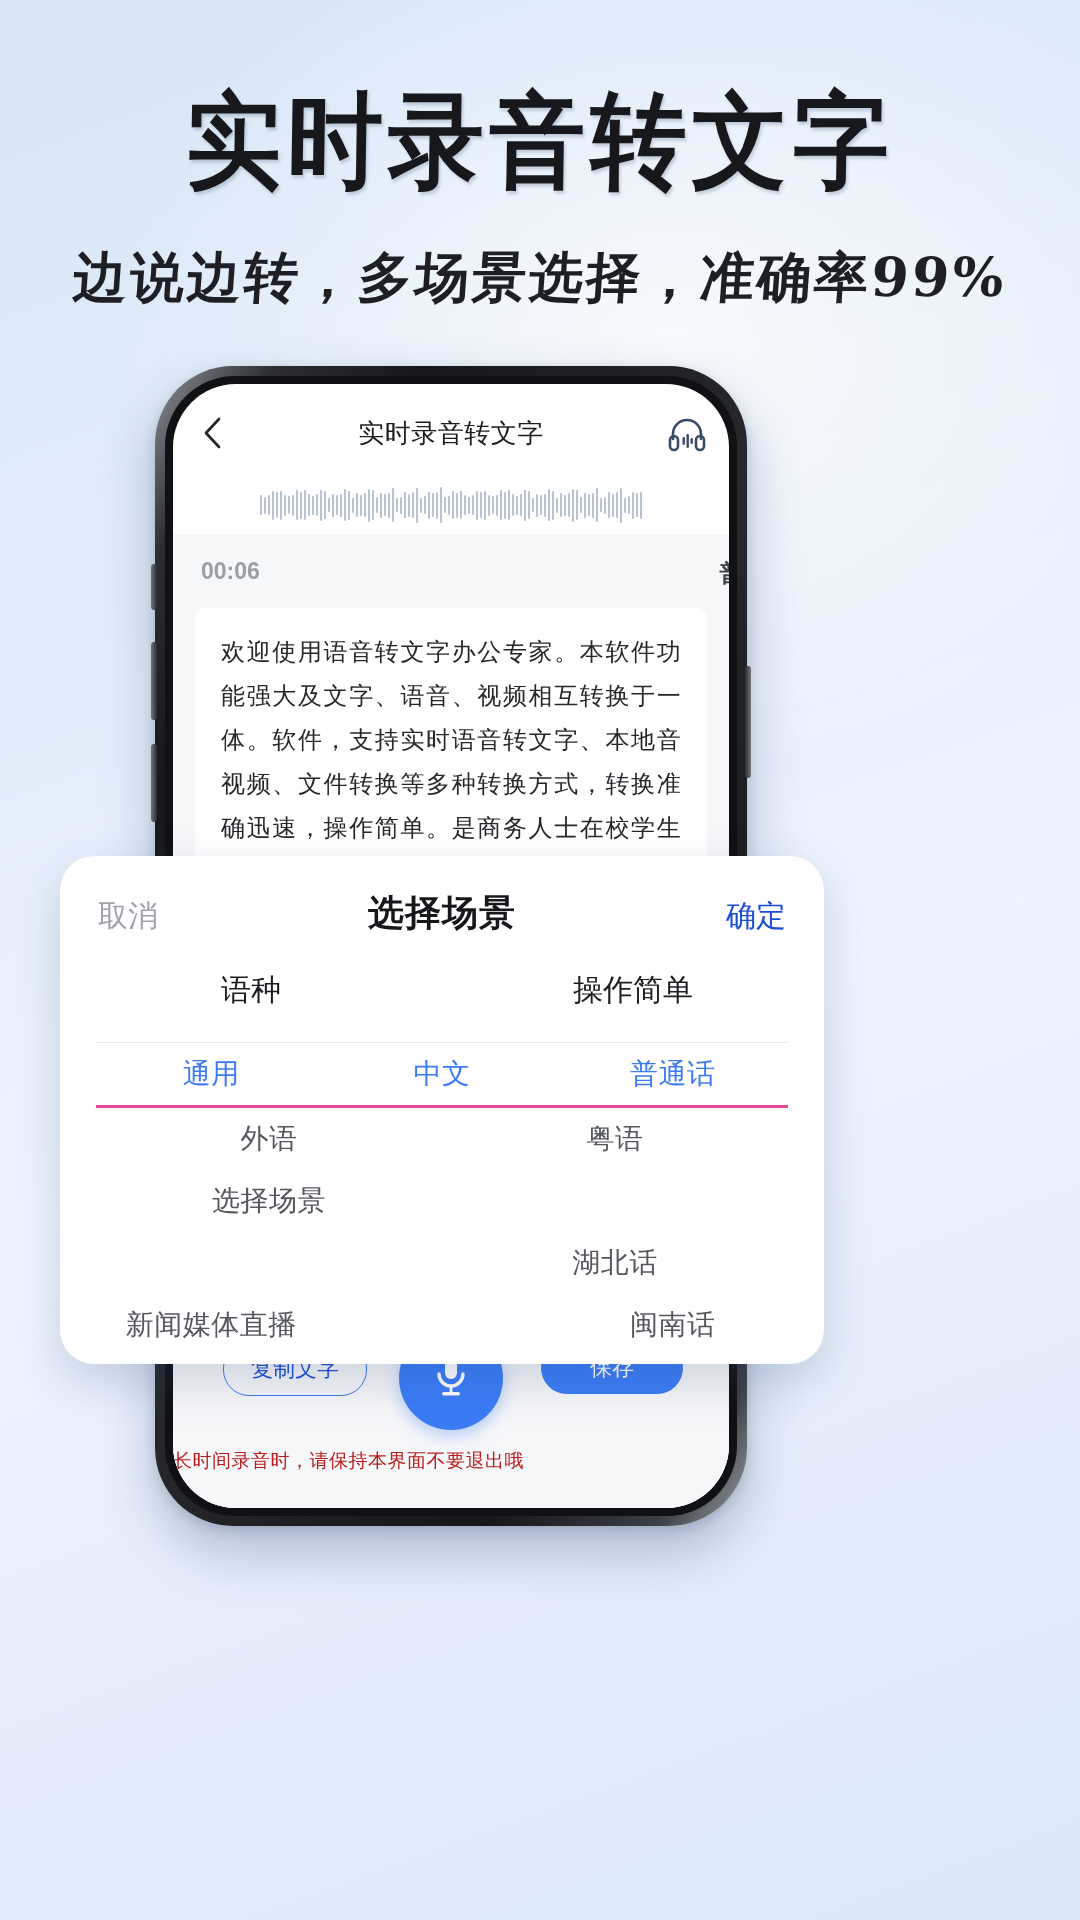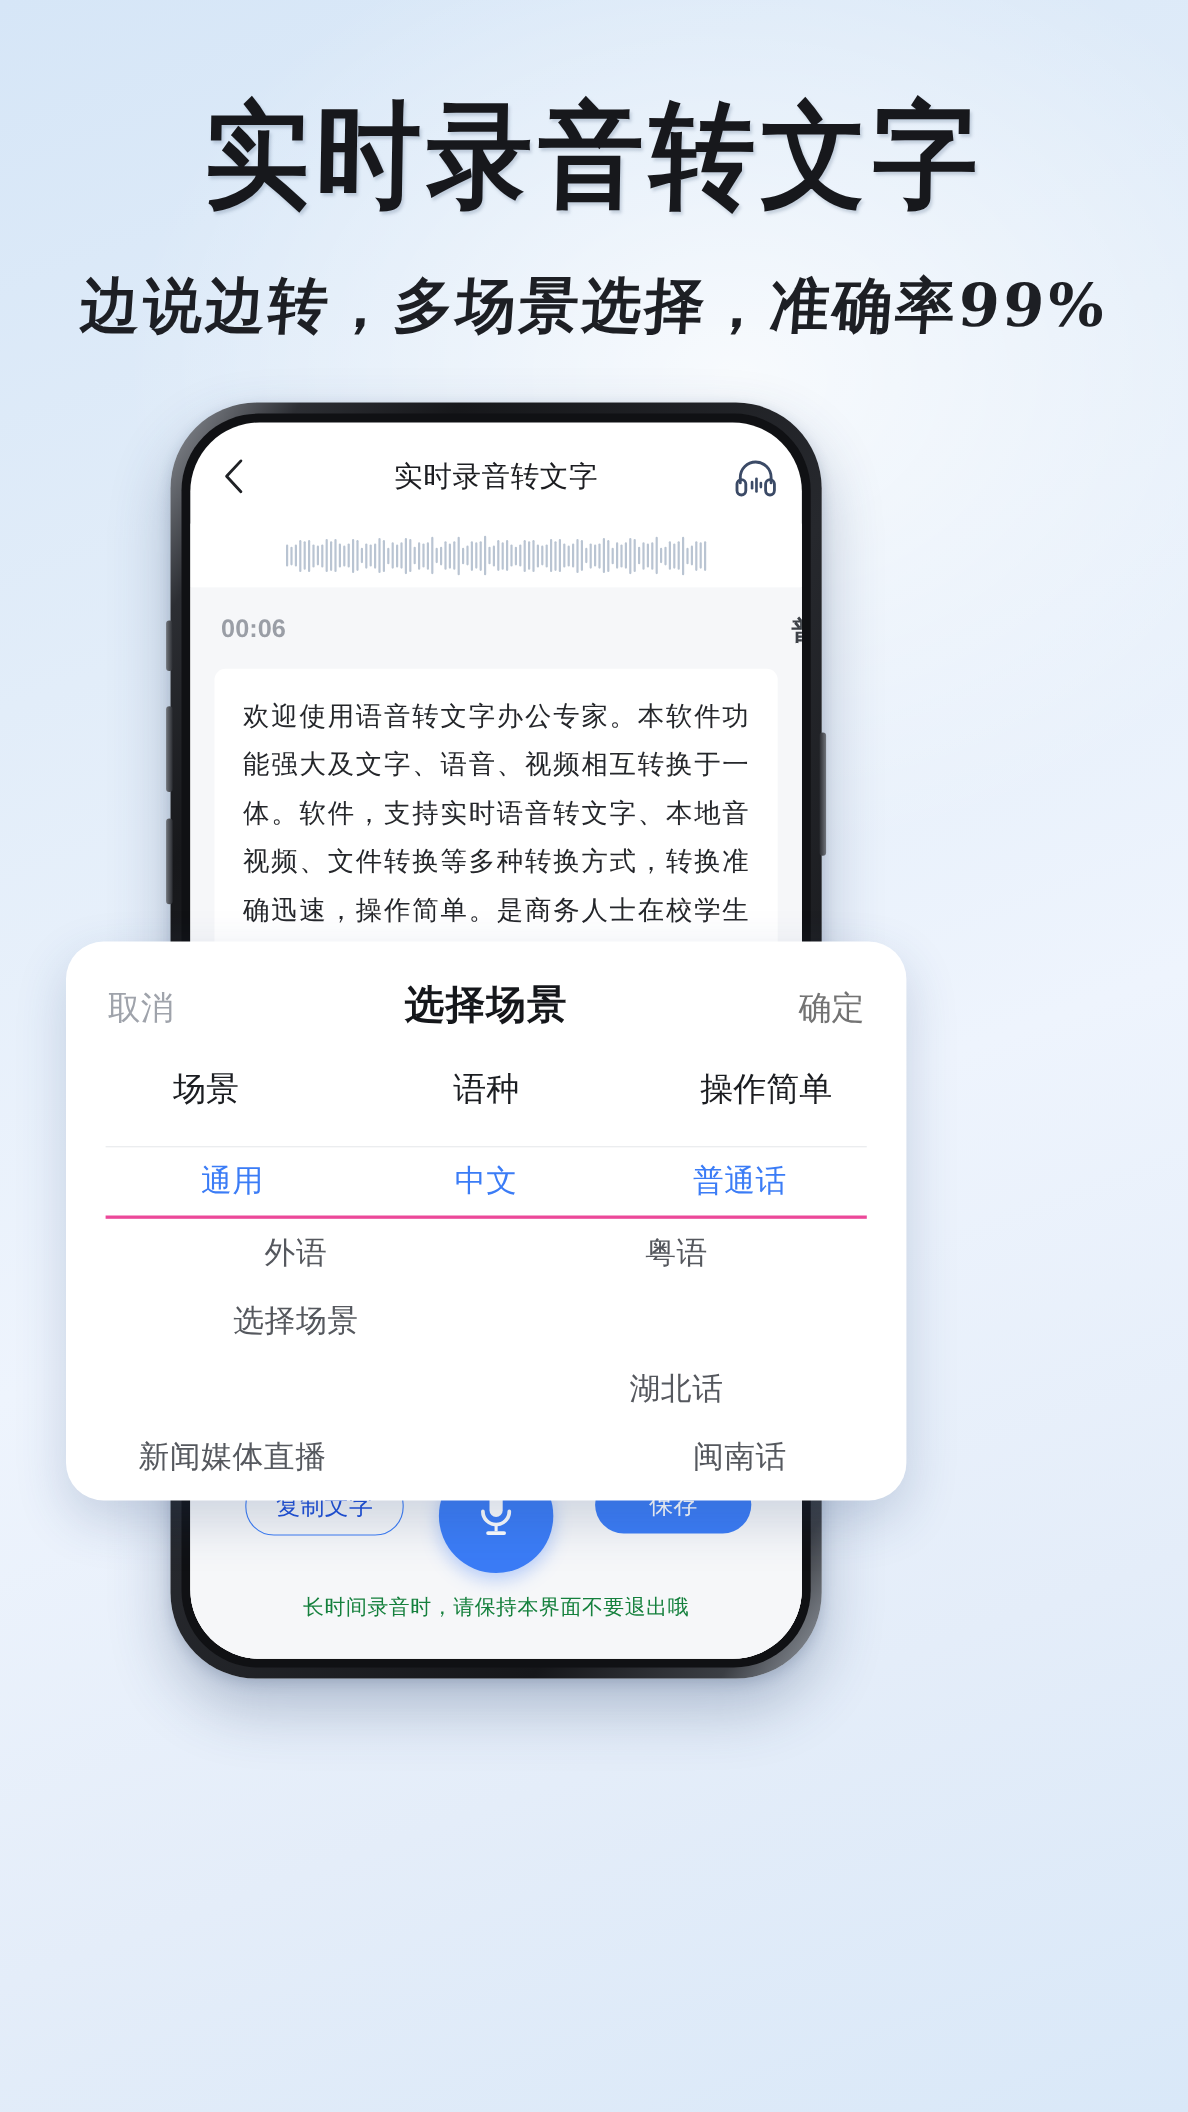--- a/index.html
+++ b/index.html
@@ -82,35 +82,35 @@
   .copy-btn{position:absolute;left:50px;top:24px;width:142px;height:52px;
     border:1.5px solid #3b7cf6;border-radius:26px;background:transparent;
     display:flex;align-items:center;justify-content:center;
     font-size:22px;color:#1d4ed8;}
   .mic-btn{position:absolute;left:50%;margin-left:-52px;top:8px;width:104px;height:104px;
     border-radius:52px;background:#3b7cf6;box-shadow:0 6px 16px rgba(59,124,246,.35);
     display:flex;align-items:center;justify-content:center;}
   .save-btn{position:absolute;right:46px;top:24px;width:142px;height:52px;
     border-radius:26px;background:#3b7cf6;display:flex;align-items:center;justify-content:center;
     font-size:22px;color:#fff;}
-  .foot-tip{position:absolute;left:0;bottom:34px;width:556px;text-align:center;
-    font-size:19px;color:#15803d;letter-spacing:.5px;}
+  .foot-tip{position:absolute;left:0;bottom:34px;width:556px;
+    font-size:19px;color:#b91c1c;letter-spacing:.5px;}
 
   
   .sheet{
     position:absolute;left:60px;top:856px;width:764px;height:508px;
     background:#ffffff;border-radius:34px;
     box-shadow:0 18px 46px rgba(40,70,120,.20);
     box-sizing:border-box;
   }
   .sheet-head{position:absolute;left:0;top:0;width:764px;height:108px;}
   .sheet-cancel{position:absolute;left:38px;top:40px;font-size:30px;color:#9fa3ab;}
   .sheet-title{position:absolute;left:0;top:33px;width:764px;text-align:center;
     font-size:36px;font-weight:700;color:#15171b;letter-spacing:1px;}
-  .sheet-ok{position:absolute;right:38px;top:40px;font-size:30px;color:#737373;font-weight:500;}
+  .sheet-ok{position:absolute;right:38px;top:40px;font-size:30px;color:#1d4ed8;font-weight:500;}
 
   .col-heads{position:absolute;left:0;top:114px;width:764px;height:62px;display:flex;}
   .col-heads > div{flex:1;text-align:center;font-size:30px;color:#1b1d21;font-weight:500;}
 
   .tbl{position:absolute;left:36px;top:186px;width:692px;}
   .trow{display:flex;height:62px;align-items:center;}
   .trow > div{flex:1;text-align:center;font-size:28px;color:#55585e;letter-spacing:.5px;}
   .trow.sel{border-top:1px solid #e7e9ec;border-bottom:3px solid #ec4899;}
   .trow.sel > div{color:#3b7cf6;}
   .trow > div.blank{color:transparent;}
@@ -289,21 +289,20 @@
 </div>
 
 <div class="sheet">
   <div class="sheet-head">
     <div class="sheet-cancel">取消</div>
     <div class="sheet-title">选择场景</div>
     <div class="sheet-ok">确定</div>
   </div>
 
   <div class="col-heads">
-    <div>场景</div>
     <div>语种</div>
     <div>操作简单</div>
   </div>
 
   <div class="tbl" id="picker-table">
       <div class="trow sel">
         <div>通用</div>
         <div>中文</div>
         <div>普通话</div>
       </div>

